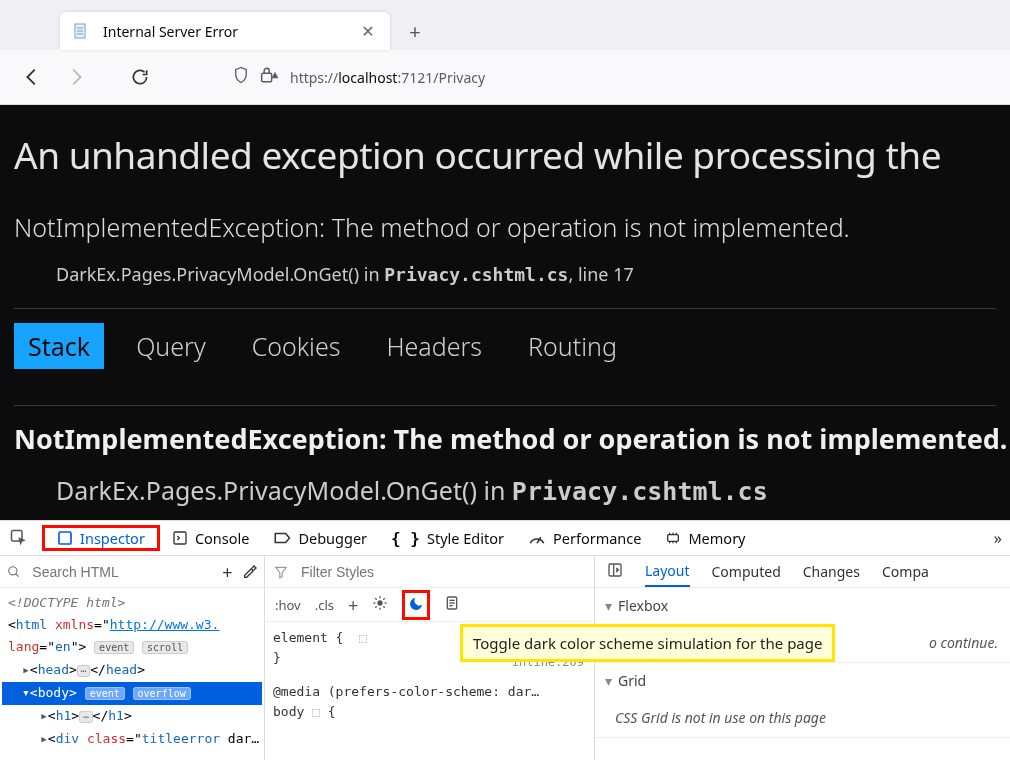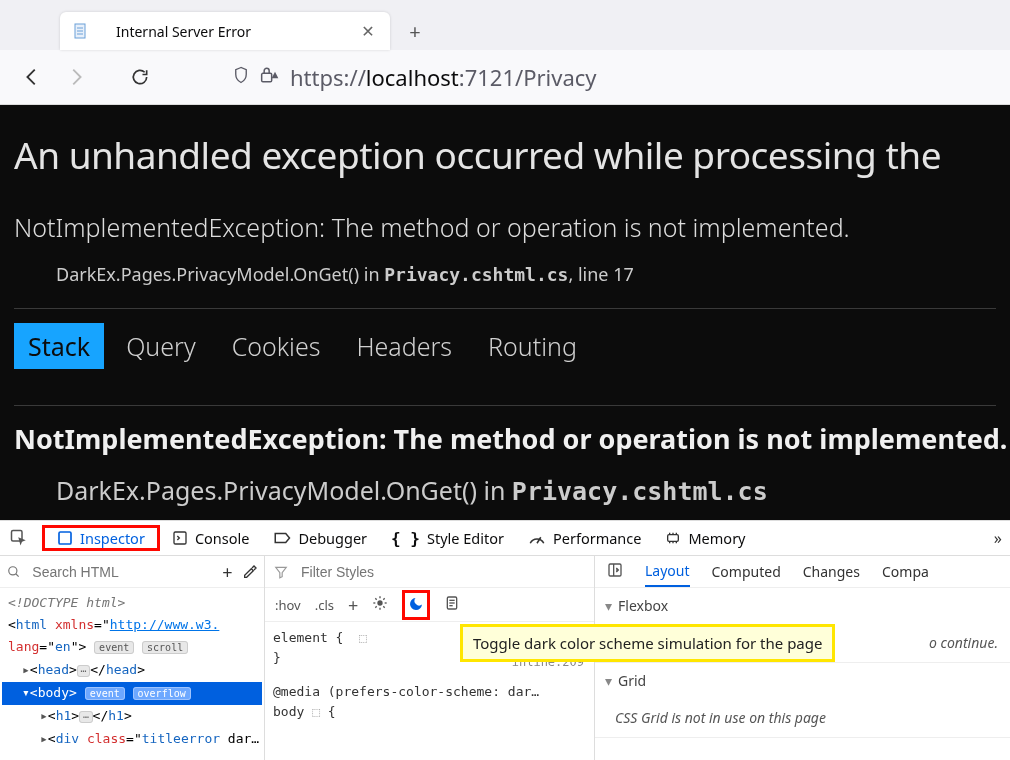--- a/index.html
+++ b/index.html
@@ -1,43 +1,43 @@
 <!DOCTYPE html>
 <html><head>
 <meta charset="utf-8">
 <style>
 * { margin: 0; padding: 0; box-sizing: border-box; }
 body { font-family: "Segoe UI", system-ui, sans-serif; width: 1010px; height: 760px; overflow: hidden; background: #fff; font-size: 14px; }
 
 
 .tab-bar { height: 50px; background: #f0f0f4; display: flex; align-items: flex-end; padding-left: 60px; gap: 6px; padding-top: 6px; }
-.tab { background: #fff; border-radius: 6px 6px 0 0; display: flex; align-items: center; padding: 16px 12px; height: 38px; width: 330px; box-shadow: 0 0 3px rgba(0,0,0,0.15); gap: 26px; }
+.tab { background: #fff; border-radius: 6px 6px 0 0; display: flex; align-items: center; padding: 16px 12px; height: 38px; width: 330px; box-shadow: 0 0 3px rgba(0,0,0,0.15); gap: 13px; }
 .tab-icon { width: 18px; height: 18px; display: flex; align-items: center; justify-content: center; }
 .tab-title { flex: 1; font-size: 14px; color: #0c0c0d; white-space: nowrap; overflow: hidden; }
 .tab-close { color: #666; cursor: pointer; font-size: 16px; width: 20px; text-align: center; }
 .new-tab { width: 38px; height: 38px; display: flex; align-items: center; justify-content: center; color: #555; font-size: 20px; }
 
 
 .addr-bar { height: 55px; background: #f9f9fb; display: flex; align-items: center; padding: 0 20px; gap: 20px; border-bottom: 1px solid #dcdcdc; }
 .nav-btn { width: 24px; height: 24px; display: flex; align-items: center; justify-content: center; color: #666; }
 .nav-btn.disabled { color: #bbb; }
 .url-box { flex: 1; display: flex; align-items: center; gap: 10px; padding: 0 10px; height: 36px; }
 .shield { color: #5b5b66; }
 .lock { color: #5b5b66; }
-.url { font-size: 22px; color: #5b5b66; }
+.url { font-size: 14px; color: #5b5b66; }
 .url .host { color: #0c0c0d; }
 
 
 .page { background: #0c0c0c; color: #e8e8e8; padding: 24px 14px 0; height: 415px; overflow: hidden; }
 .page h1 { font-size: 37px; font-weight: 400; color: #e4e4e4; margin-bottom: 30px; white-space: nowrap; letter-spacing: -0.5px; }
 .exc-line { font-size: 25px; font-weight: 300; color: #dcdcdc; margin-bottom: 18px; }
 .trace { font-size: 18px; color: #ccc; margin-bottom: 22px; padding-left: 42px; }
 .trace .file { font-family: "Consolas", monospace; font-weight: 700; }
 .divider { border-top: 1px solid #3a3a3a; margin-bottom: 14px; }
-.tabs-row { display: flex; gap: 8px; margin-bottom: 36px; align-items: center; }
+.tabs-row { display: flex; gap: 18px; margin-bottom: 36px; align-items: center; }
 .etab { font-size: 25px; font-weight: 300; color: #d0d0d0; padding: 6px 14px; }
 .etab.active { background: #17a4ff; color: #0c0c0c; font-weight: 400; padding: 6px 14px; }
 .exc-line2 { font-size: 27px; font-weight: 700; color: #f0f0f0; margin-bottom: 16px; white-space: nowrap; }
 .trace2 { font-size: 25px; color: #ccc; padding-left: 42px; }
 .trace2 .file { font-family: "Consolas", monospace; font-weight: 700; }
 
 
 .devtools-bar { height: 36px; border-top: 1px solid #ddd; border-bottom: 1px solid #ddd; display: flex; align-items: center; background: #fff; }
 .dt-btn { display: flex; align-items: center; gap: 7px; padding: 0 12px; height: 100%; color: #0c0c0d; font-size: 14.5px; }
 .dt-btn.active { color: #0060df; }

